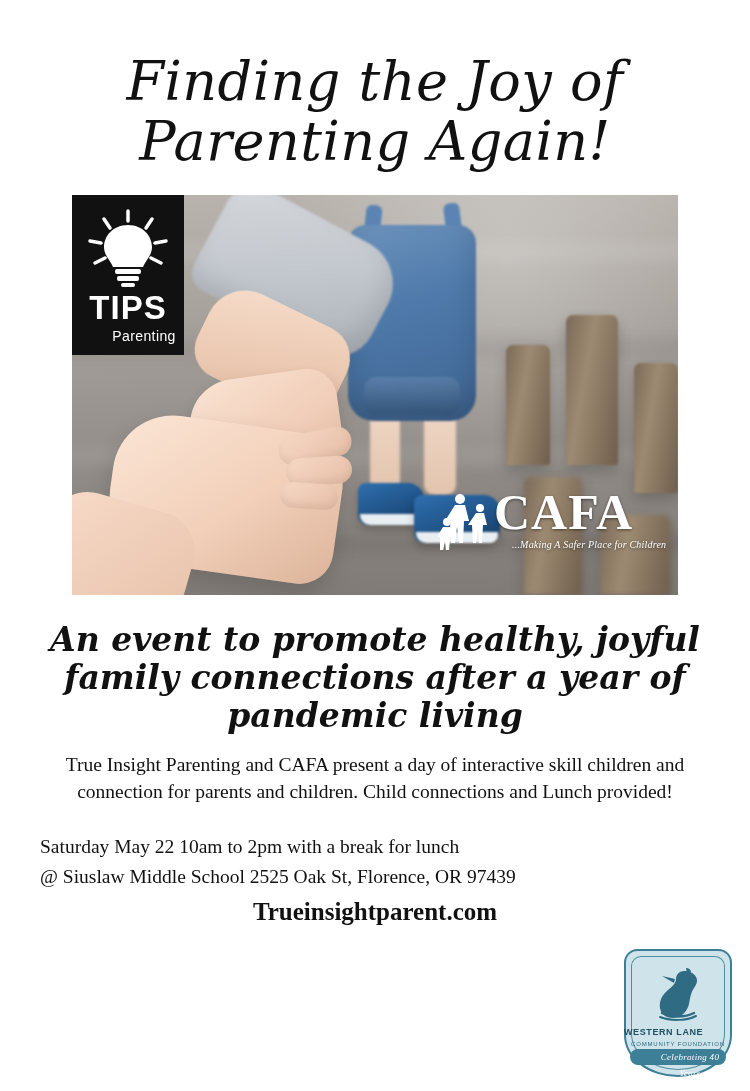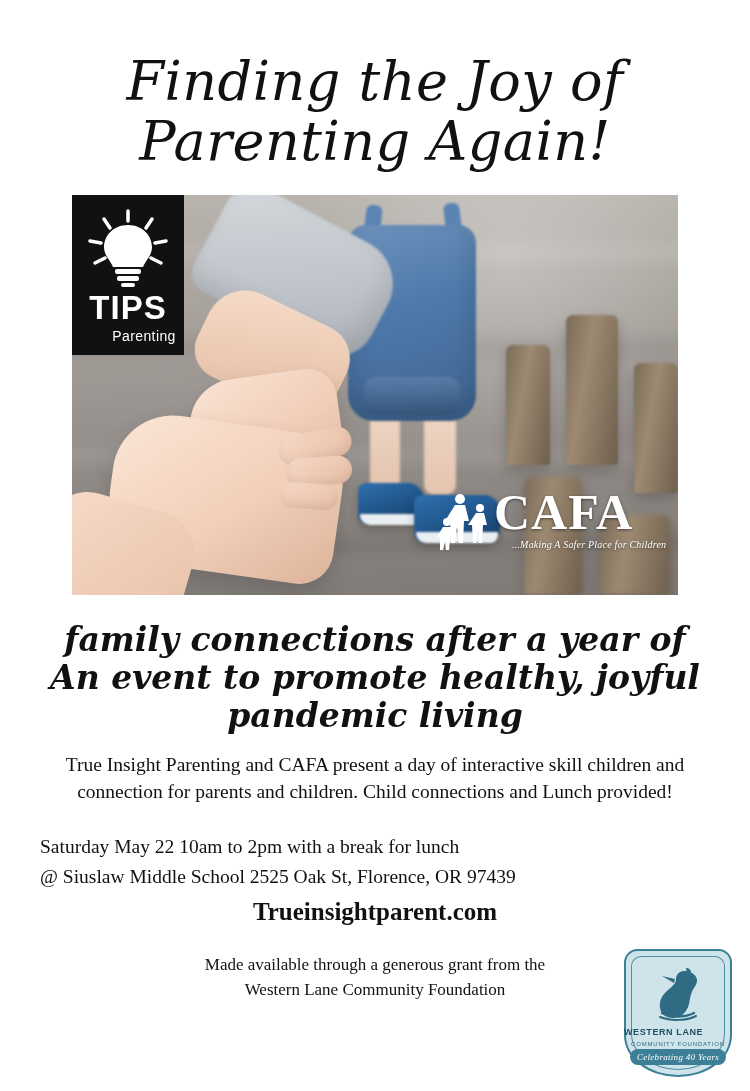--- a/index.html
+++ b/index.html
@@ -384,20 +384,21 @@
     height: 16px;
     background: #3c7f96;
     border-radius: 8px;
     color: #ffffff;
     font-family: "Liberation Serif", serif;
     font-style: italic;
     font-size: 9px;
     line-height: 16px;
     text-align: center;
     letter-spacing: 0.3px;
+    padding-left: 24px;
   }
 </style>
 </head>
 <body>
 
 <div class="poster">
 
   <h1 class="headline">
     <span class="line">Finding the Joy of</span>
     <span class="line">Parenting Again!</span>
@@ -474,40 +475,36 @@
         </svg>
       </div>
       <div class="cafa-right">
         <div class="cafa-word">CAFA</div>
         <div class="cafa-tag">...Making A Safer Place for Children</div>
       </div>
     </div>
   </div>
 
   <h2 class="subhead">
+    <span class="line">An event to promote healthy, joyful</span>
     <span class="line">family connections after a year of</span>
-    <span class="line">An event to promote healthy, joyful</span>
     <span class="line">pandemic living</span>
   </h2>
 
   <p class="lead">
     <span class="line">True Insight Parenting and CAFA present a day of interactive skill children and</span>
     <span class="line">connection for parents and children.  Child connections and Lunch provided!</span>
   </p>
 
   <p class="details">
     <span class="line">Saturday May 22 10am to 2pm with a break for lunch</span>
     <span class="line">@ Siuslaw Middle School 2525 Oak St, Florence, OR 97439</span>
   </p>
   <div class="site">Trueinsightparent.com</div>
 
-  <p class="grant">
-    <span class="line">Made available through a generous grant from the</span>
-    <span class="line">Western Lane Community Foundation</span>
-  </p>
 
   <div class="wlcf">
     <div class="wlcf-shield"></div>
     <div class="wlcf-inner"></div>
     <div class="wlcf-heron">
       <svg width="60" height="56" viewBox="0 0 60 56" aria-hidden="true">
         <path d="M36 6 c-5 0 -8 4 -8 8 c0 4 -3 7 -8 11 c-6 5 -9 11 -8 18 c1 6 6 10 13 10 c8 0 14-6 16-14 c1-6 2-12 5-16 c3-4 4-8 2-11 c-2-4 -7-6 -12-6 z" fill="#2f6b82"></path>
         <path d="M27 14 l-13 -3 l12 7 z" fill="#2f6b82"></path>
         <path d="M38 3 c3 0 5 2 5 4 l-4 3 z" fill="#2f6b82"></path>
         <path d="M14 48 c8 4 22 5 32 0" stroke="#2f6b82" stroke-width="2.5" fill="none" stroke-linecap="round"></path>

